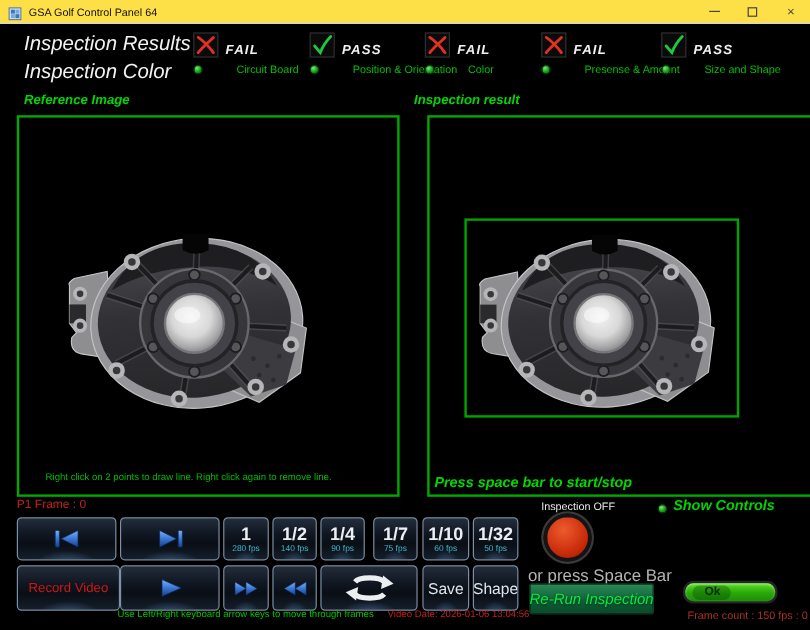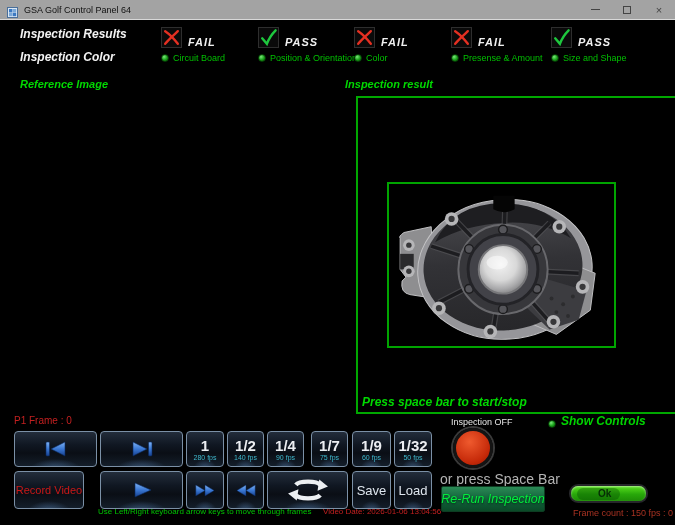--- a/index.html
+++ b/index.html
@@ -1,40 +1,40 @@
 <!DOCTYPE html>
 <html><head>
 <meta charset="utf-8">
 <style>
   * { margin:0; padding:0; box-sizing:border-box; }
   html,body { background:#000; }
   body { font-family:"Liberation Sans", sans-serif; }
   .app { position:relative; width:675px; height:525px; background:#000; overflow:hidden; }
 
   
-  .titlebar { position:absolute; left:0; top:0; width:675px; height:20px; background:#a3a3a3;
+  .titlebar { position:absolute; left:0; top:0; width:675px; height:20px; background:#fde047;
               border-bottom:1px solid #d8d8d8; display:flex; align-items:center; }
   .appicon { margin-left:7px; width:11px; height:11px; display:inline-block; }
   .apptitle { margin-left:6px; font-size:9px; color:#111; }
   .winbtns { margin-left:auto; display:flex; height:100%; }
   .winbtn { width:32px; height:100%; display:flex; align-items:center; justify-content:center;
             color:#444; font-size:11px; cursor:default; }
   .min-line { width:9px; height:1px; background:#444; display:inline-block; }
   .max-box { width:8px; height:8px; border:1px solid #444; display:inline-block; }
 
   
-  .hlabel { position:absolute; left:20px; color:#f2f2f2; font-size:12px; font-weight:bold;
+  .hlabel { position:absolute; left:20px; color:#f2f2f2; font-size:17px; font-weight:normal;
             font-style:italic; white-space:nowrap; }
   .ind { position:absolute; top:25px; }
   .ind-row1 { display:flex; align-items:flex-end; height:23px; }
   .ind-iconbox { width:21px; height:21px; border:1px solid #2e2e2e; background:#0a0a0a;
                  display:flex; align-items:center; justify-content:center; }
   .ind-result { margin-left:6px; color:#f0f0f0; font-size:11px; font-weight:bold;
                 font-style:italic; letter-spacing:1px; }
-  .ind-row2 { display:flex; align-items:center; margin-top:5px; }
+  .ind-row2 { display:flex; align-items:center; margin-top:5px;gap:24px; }
   .led { width:8px; height:8px; border-radius:50%; border:1px solid #073f07;
          background:radial-gradient(circle at 35% 30%, #7ae87a, #18a018 55%, #0a5c0a); }
   .ind-type { margin-left:4px; color:#00c000; font-size:9px; white-space:nowrap; }
 
   
   .panel-title { position:absolute; color:#00d800; font-size:11px; font-weight:bold;
                  font-style:italic; white-space:nowrap; }
   .panel { position:absolute; background:#000; border:2px solid #00a800; }
   .part { position:absolute; }
   .hint-small { position:absolute; color:#00bb00; font-size:8px; white-space:nowrap; }
@@ -68,21 +68,21 @@
                display:flex; align-items:center; justify-content:center; cursor:pointer; }
   .rerun-btn span { color:#00ef3c; font-size:12.5px; font-weight:normal; font-style:italic;
                     text-shadow:0 1px 2px rgba(0,0,0,.6); white-space:nowrap; }
   .show-controls { position:absolute; color:#00d400; font-size:12px; font-weight:bold;
                    font-style:italic; white-space:nowrap; cursor:pointer; }
   .ok-outer { position:absolute; background:#26262a; border-radius:9px; padding:2px; cursor:pointer; }
   .ok-inner { width:100%; height:100%; border-radius:7px; display:flex; align-items:center;
               background:linear-gradient(180deg,#5ae01e,#28a80a 55%,#1e8c06);
               box-shadow:inset 0 1px 2px rgba(255,255,255,.5); }
   .ok-inner span { margin-left:6px; background:rgba(0,70,0,.35); border-radius:8px;
-                   padding:0 9px 1px 21px; color:#062c06; font-size:10px; font-weight:bold; }
+                   padding:0 9px 1px 10px; color:#062c06; font-size:10px; font-weight:bold; }
   .frame-count { position:absolute; color:#a83222; font-size:9px; white-space:nowrap; }
 </style>
 </head>
 <body>
 
 <svg width="0" height="0" style="position:absolute">
   <defs>
     <radialGradient id="boreg" cx="45%" cy="40%" r="60%">
       <stop offset="0%" stop-color="#f2f2f2"></stop>
         <stop offset="55%" stop-color="#d8d8d8"></stop>
@@ -253,20 +253,26 @@
     </div>
     <div class="ind-row2">
       <span class="led"></span>
       <span class="ind-type">Size and Shape</span>
     </div>
   </div>
 
   <div class="panel-title" style="left:20px; top:78px">Reference Image</div>
   <div class="panel-title" style="left:345px; top:78px">Inspection result</div>
 
+  <div class="panel" style="left:14px; top:96px; width:319px; height:318px">
+    <svg class="part" style="left:37px; top:85px" width="218" height="165" viewBox="0 0 220 168">
+        <use href="#partsym"></use>
+      </svg>
+    <div class="hint-small" style="left:22px; bottom:10px">Right click on 2 points to draw line. Right click again to remove line.</div>
+  </div>
 
   <div class="panel" style="left:356px; top:96px; width:328px; height:318px">
     <svg class="part" style="left:36px; top:86px" width="218" height="163" viewBox="0 0 220 168">
         <use href="#partsym"></use>
       </svg>
     <div class="overlay-rect" style="left:29px; top:84px; width:229px; height:166px"></div>
     <div class="hint-big" style="left:4px; bottom:3px">Press space bar to start/stop</div>
   </div>
 
   <div class="status-red" style="left:14px; top:415px">P1 Frame : 0</div>
@@ -294,29 +300,29 @@
   </div>
   <div class="pbtn" style="left:267px; top:431px; width:37px; height:36px">
     <span class="sp-num">1/4</span>
     <span class="sp-fps">90 fps</span>
   </div>
   <div class="pbtn" style="left:311px; top:431px; width:37px; height:36px">
     <span class="sp-num">1/7</span>
     <span class="sp-fps">75 fps</span>
   </div>
   <div class="pbtn" style="left:352px; top:431px; width:39px; height:36px">
-    <span class="sp-num">1/9</span>
+    <span class="sp-num">1/10</span>
     <span class="sp-fps">60 fps</span>
   </div>
   <div class="pbtn" style="left:394px; top:431px; width:38px; height:36px">
     <span class="sp-num">1/32</span>
     <span class="sp-fps">50 fps</span>
   </div>
 
-  <div class="pbtn" style="left:14px; top:471px; width:70px; height:38px">
+  <div class="pbtn" style="left:14px; top:471px; width:86px; height:38px">
     <span class="rec-text">Record Video</span>
   </div>
   <div class="pbtn" style="left:100px; top:471px; width:83px; height:38px">
     <svg viewBox="0 0 22 18" width="22" height="18">
         <polygon points="4,2 20,9 4,16" fill="url(#arrg)" stroke="#0a2a5e" stroke-width="0.6"></polygon>
       </svg>
   </div>
   <div class="pbtn" style="left:186px; top:471px; width:38px; height:38px">
     <svg viewBox="0 0 24 14" width="22" height="13">
         <polygon points="2,1 12,7 2,13" fill="url(#arrg)" stroke="#0a2a5e" stroke-width="0.5"></polygon>
@@ -336,21 +342,21 @@
           <path d="M38 21 C34 26 14 26 10 21"></path>
       </g>
       <polygon points="37,3 47,11 35,16" fill="#eceff2"></polygon>
       <polygon points="11,27 1,19 13,14" fill="#eceff2"></polygon>
     </svg>
   </div>
   <div class="pbtn" style="left:352px; top:471px; width:39px; height:38px">
     <span class="sl-text">Save</span>
   </div>
   <div class="pbtn" style="left:394px; top:471px; width:38px; height:38px">
-    <span class="sl-text">Load</span>
+    <span class="sl-text">Shape</span>
   </div>
 
   <div class="small-green" style="left:98px; top:507px">Use Left/Right keyboard arrow keys to move through frames</div>
   <div class="small-red" style="left:323px; top:507px">Video Date: 2026-01-06 13:04:56</div>
 
   <div class="rec-label" style="left:451px; top:417px">Inspection OFF</div>
   <div class="rec-circle" style="left:453px; top:428px"></div>
   <div class="space-hint" style="left:440px; top:471px">or press Space Bar</div>
   <div class="rerun-btn" style="left:441px; top:486px; width:104px; height:26px">
     <span>Re-Run Inspection</span>

